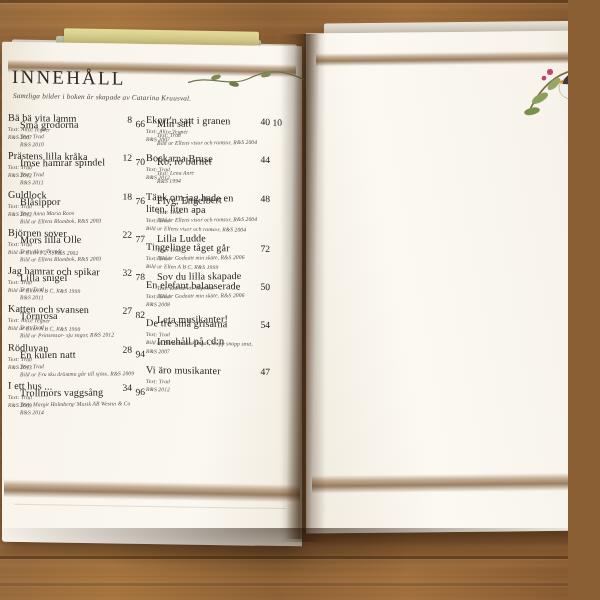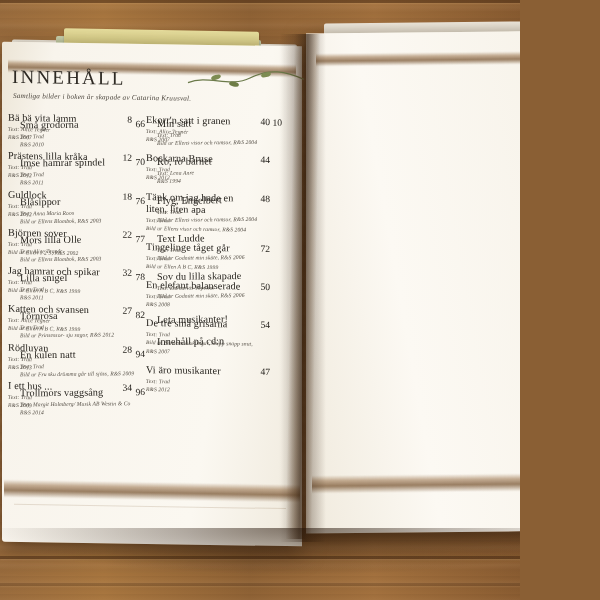--- a/index.html
+++ b/index.html
@@ -8,21 +8,21 @@
   }
   body {
     width: 600px;
     height: 600px;
     overflow: hidden;
     font-family: "Liberation Serif", serif;
     background: #8a5f34;
   }
   #scene {
     position: relative;
-    width: 520px;
+    width: 568px;
     height: 600px;
     overflow: hidden;
     background:
       repeating-linear-gradient(180deg,
         rgba(0,0,0,0.045) 0px,
         rgba(0,0,0,0.0) 3px,
         rgba(255,255,255,0.035) 7px,
         rgba(0,0,0,0.03) 12px,
         rgba(0,0,0,0.0) 18px),
       linear-gradient(90deg, #9a6c3d 0%, #a8763f 20%, #8f6235 48%, #a3713e 72%, #8a5c31 100%);
@@ -594,21 +594,21 @@
 
             </div>
             <div class="entry-credit">
               <div>Text: Trad</div>
               <div>Bild ur Ellens visor och ramsor, R&amp;S 2004</div>
             </div>
           </div>
 
           <div class="entry no-page">
             <div class="entry-head">
-              <span class="entry-title">Text Ludde</span>
+              <span class="entry-title">Lilla Ludde</span>
 
             </div>
             <div class="entry-credit">
               <div>Text: Trad</div>
               <div>Bild ur Godnatt min sköte, R&amp;S 2006</div>
             </div>
           </div>
 
           <div class="entry no-page">
             <div class="entry-head">

